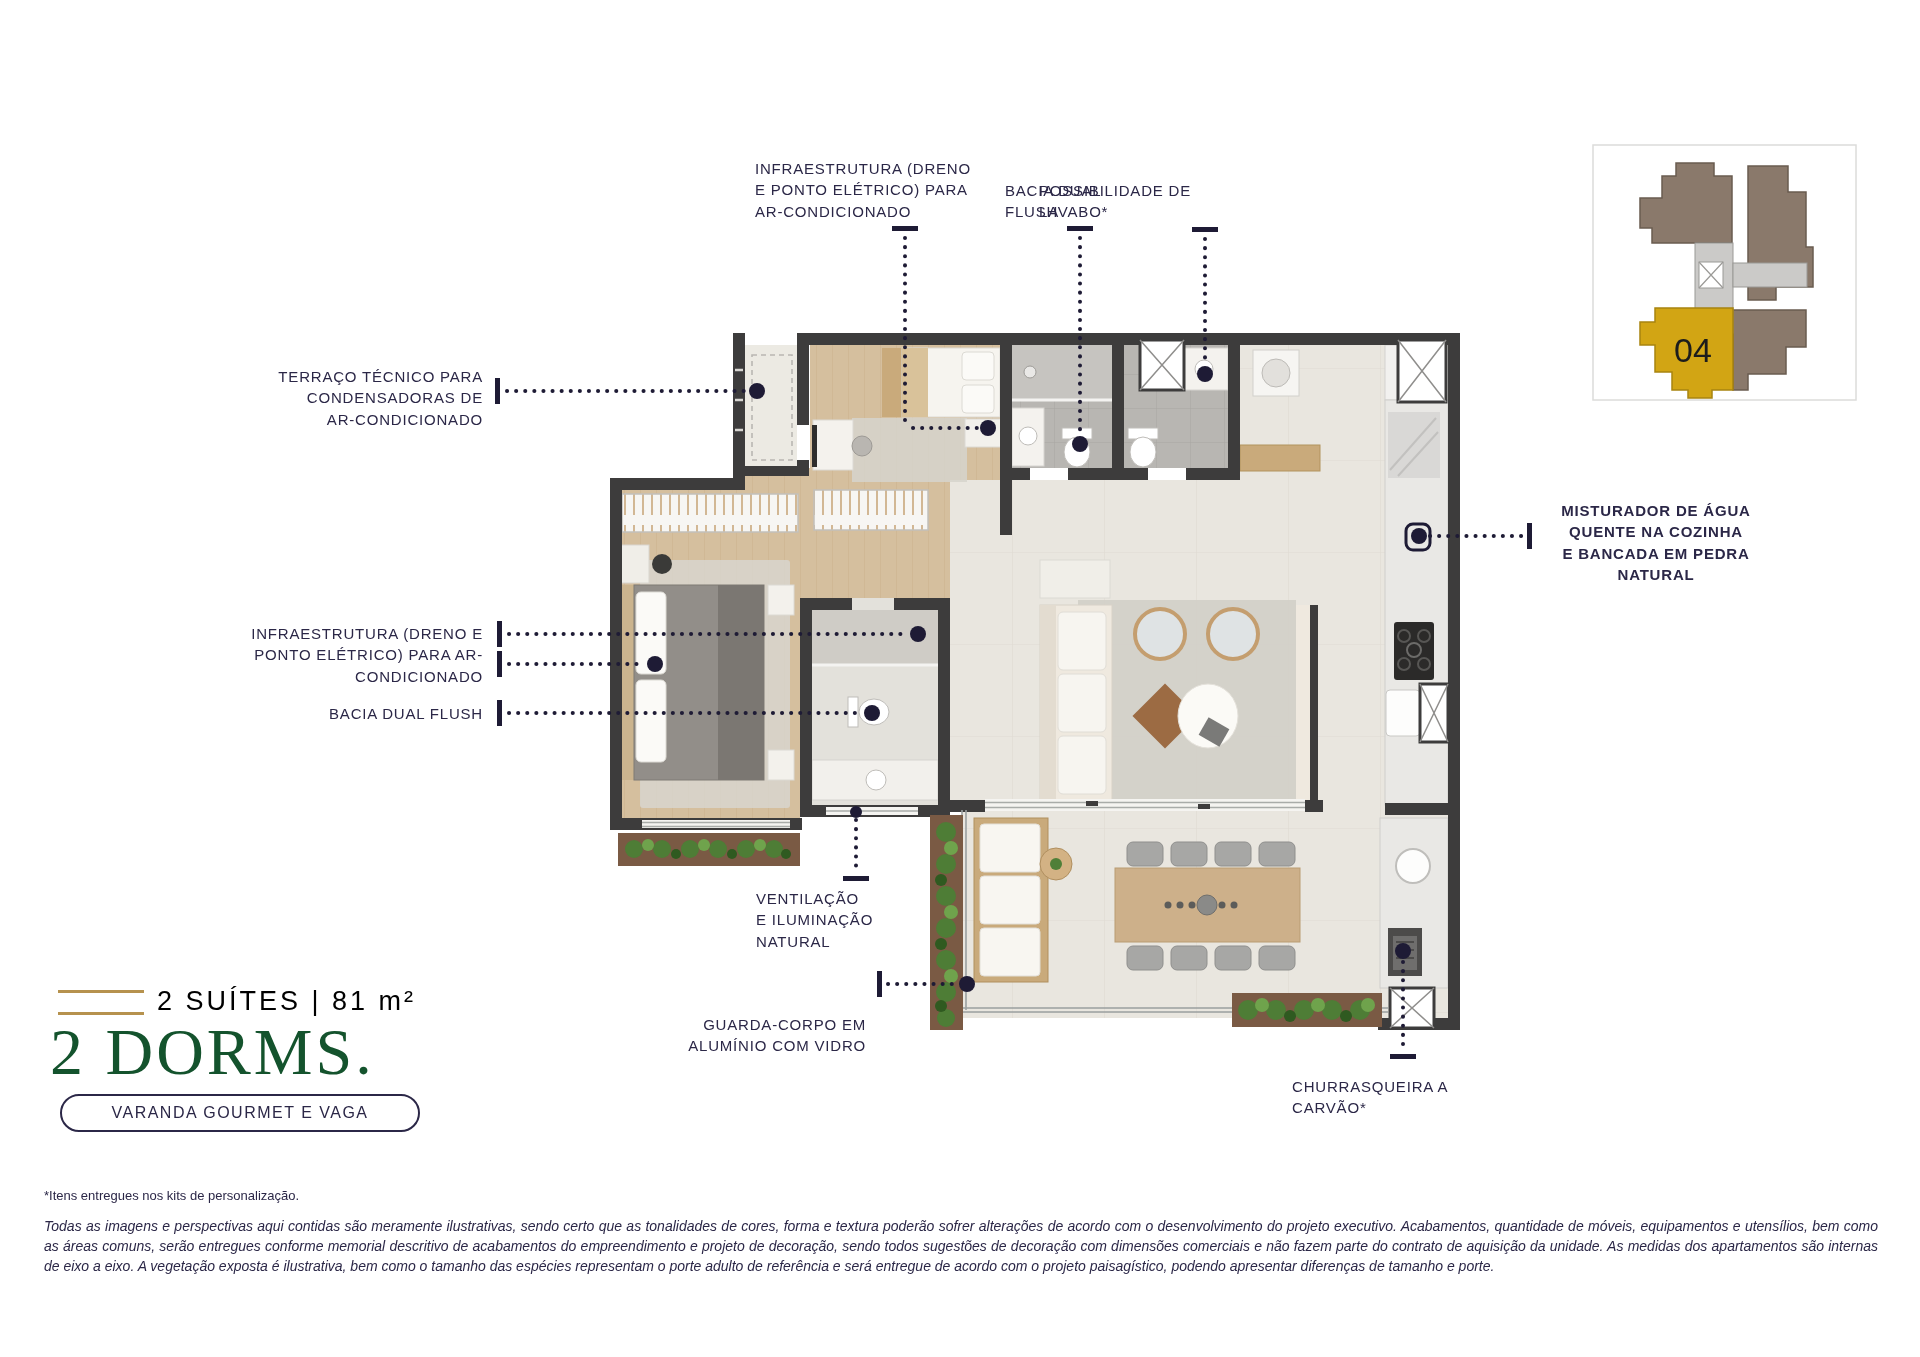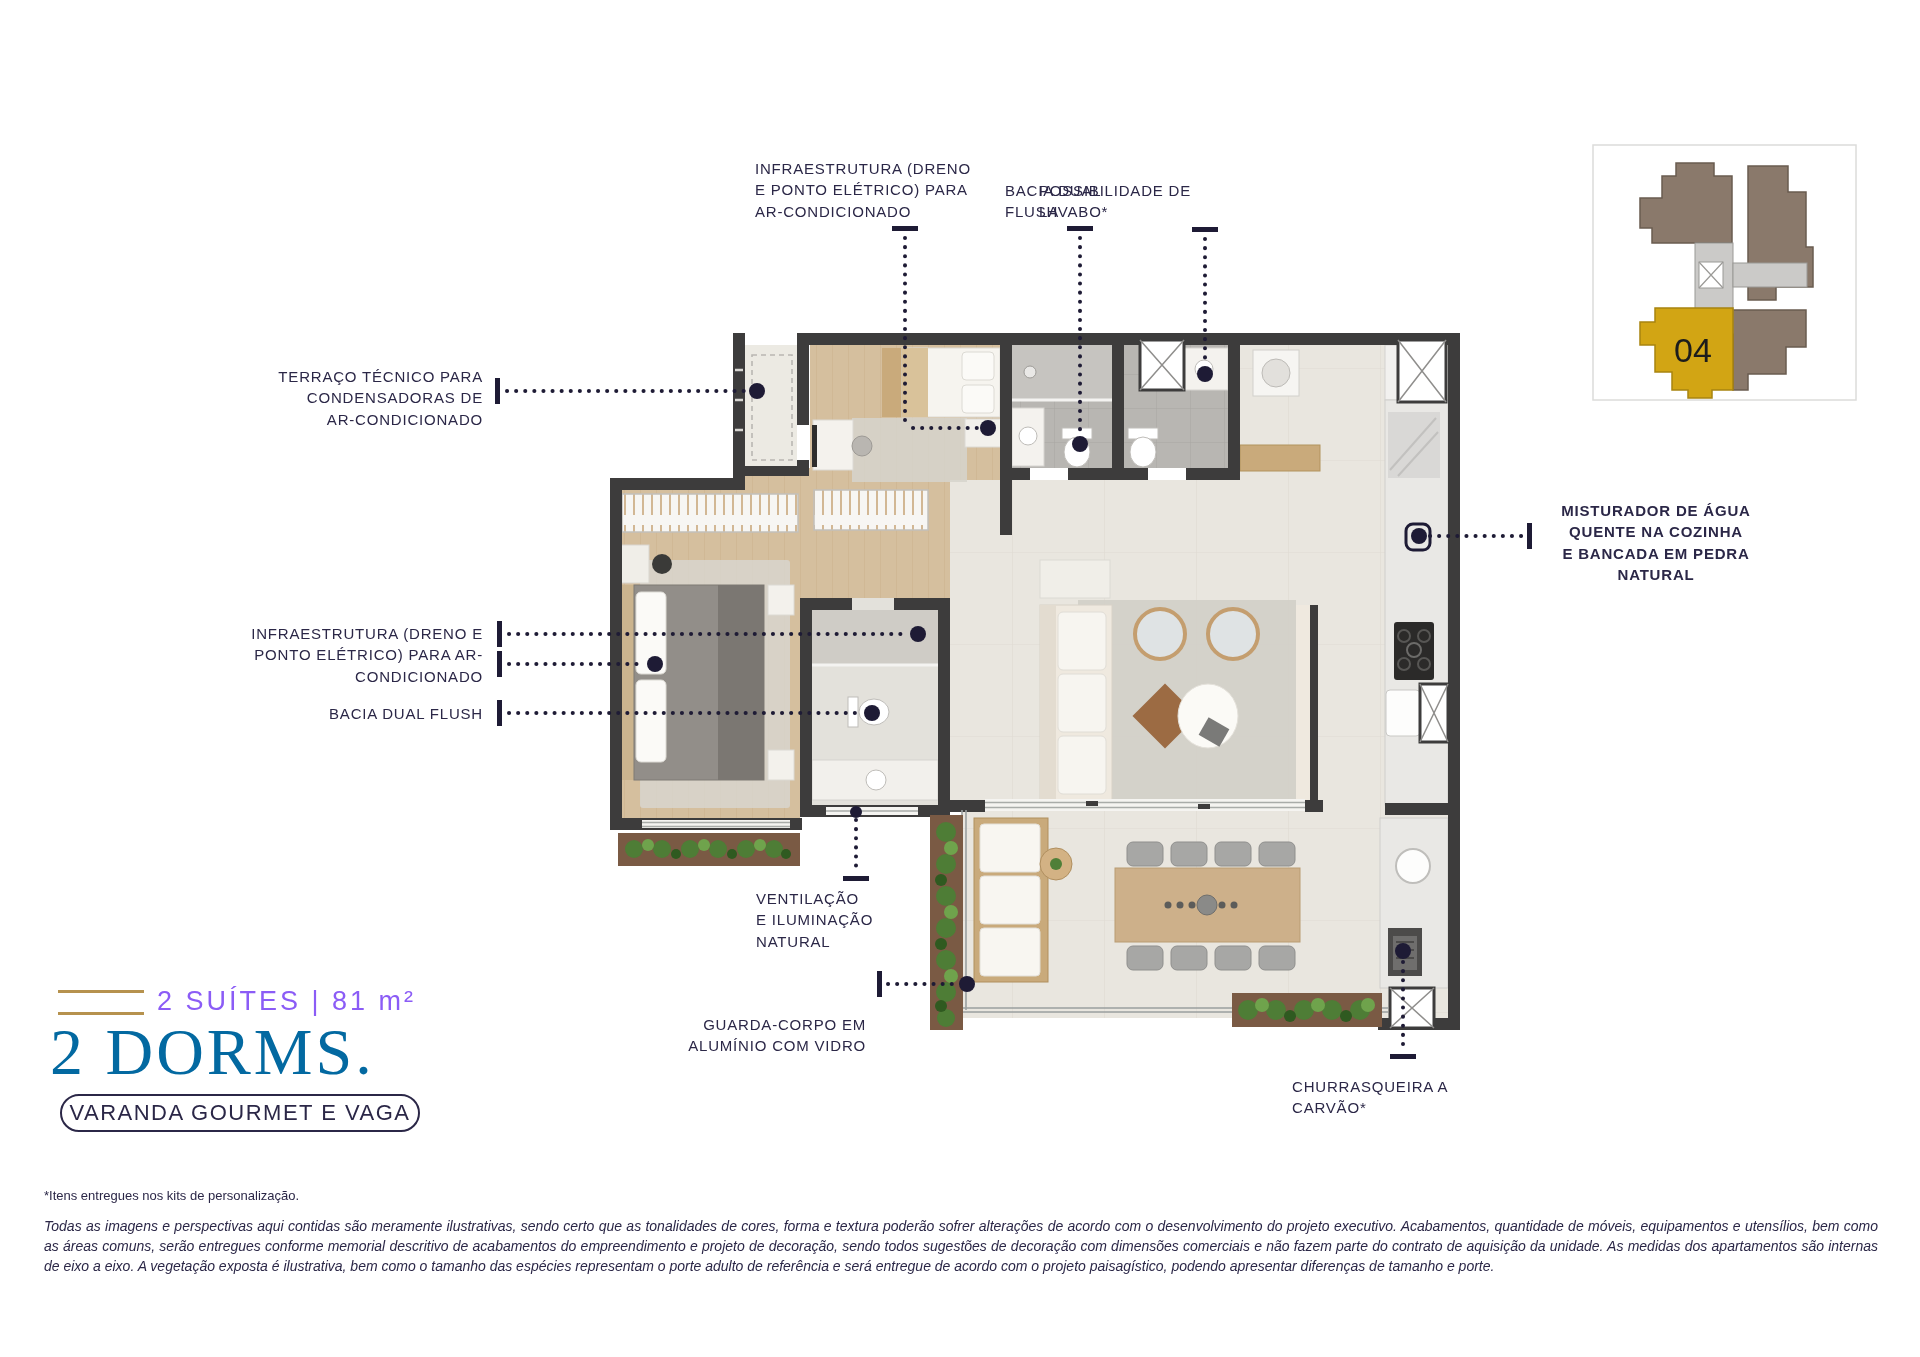--- a/index.html
+++ b/index.html
@@ -4,27 +4,27 @@
 <style>
   html,body{margin:0;padding:0;background:#ffffff;}
   .canvas{position:relative;width:1920px;height:1357px;background:#ffffff;overflow:hidden;
           font-family:"Liberation Sans",sans-serif;color:#2b2747;}
   .plan-svg{position:absolute;left:0;top:0;}
   .callout{position:absolute;font-size:15px;line-height:1.42;letter-spacing:.8px;
            color:#2b2747;white-space:pre-line;}
   .c-center{text-align:left;}
   .c-right{text-align:right;}
   .c-left{text-align:center;font-weight:bold;}
-  .suites-line{position:absolute;left:157px;top:986px;font-size:27px;letter-spacing:3px;color:#8b5cf6;}
+  .suites-line{position:absolute;left:157px;top:986px;font-size:27px;letter-spacing:3px;color:#000000;}
   .gold-line{position:absolute;width:86px;height:3px;background:#b6924e;}
   .dorms-line{position:absolute;left:50px;top:1014px;font-family:"Liberation Serif","DejaVu Serif",serif;
-              font-size:66px;letter-spacing:3px;color:#0369a1;font-weight:400;}
+              font-size:66px;letter-spacing:3px;color:#14532d;font-weight:400;}
   .badge-pill{position:absolute;left:60px;top:1094px;width:356px;height:34px;border:2px solid #2b2747;
               border-radius:20px;display:flex;align-items:center;justify-content:center;
-              font-size:22px;letter-spacing:1.5px;color:#2b2747;}
+              font-size:16px;letter-spacing:1.5px;color:#2b2747;}
   .footnote{position:absolute;left:44px;top:1188px;font-size:13px;color:#2b2747;}
   .disclaimer{position:absolute;left:44px;top:1216px;width:1834px;font-size:14px;line-height:1.44;
               color:#2b2747;text-align:justify;font-style:italic;}
 </style>
 </head>
 <body>
 
 <div class="canvas">
 
 <svg class="plan-svg" width="1920" height="1357" viewBox="0 0 1920 1357">

